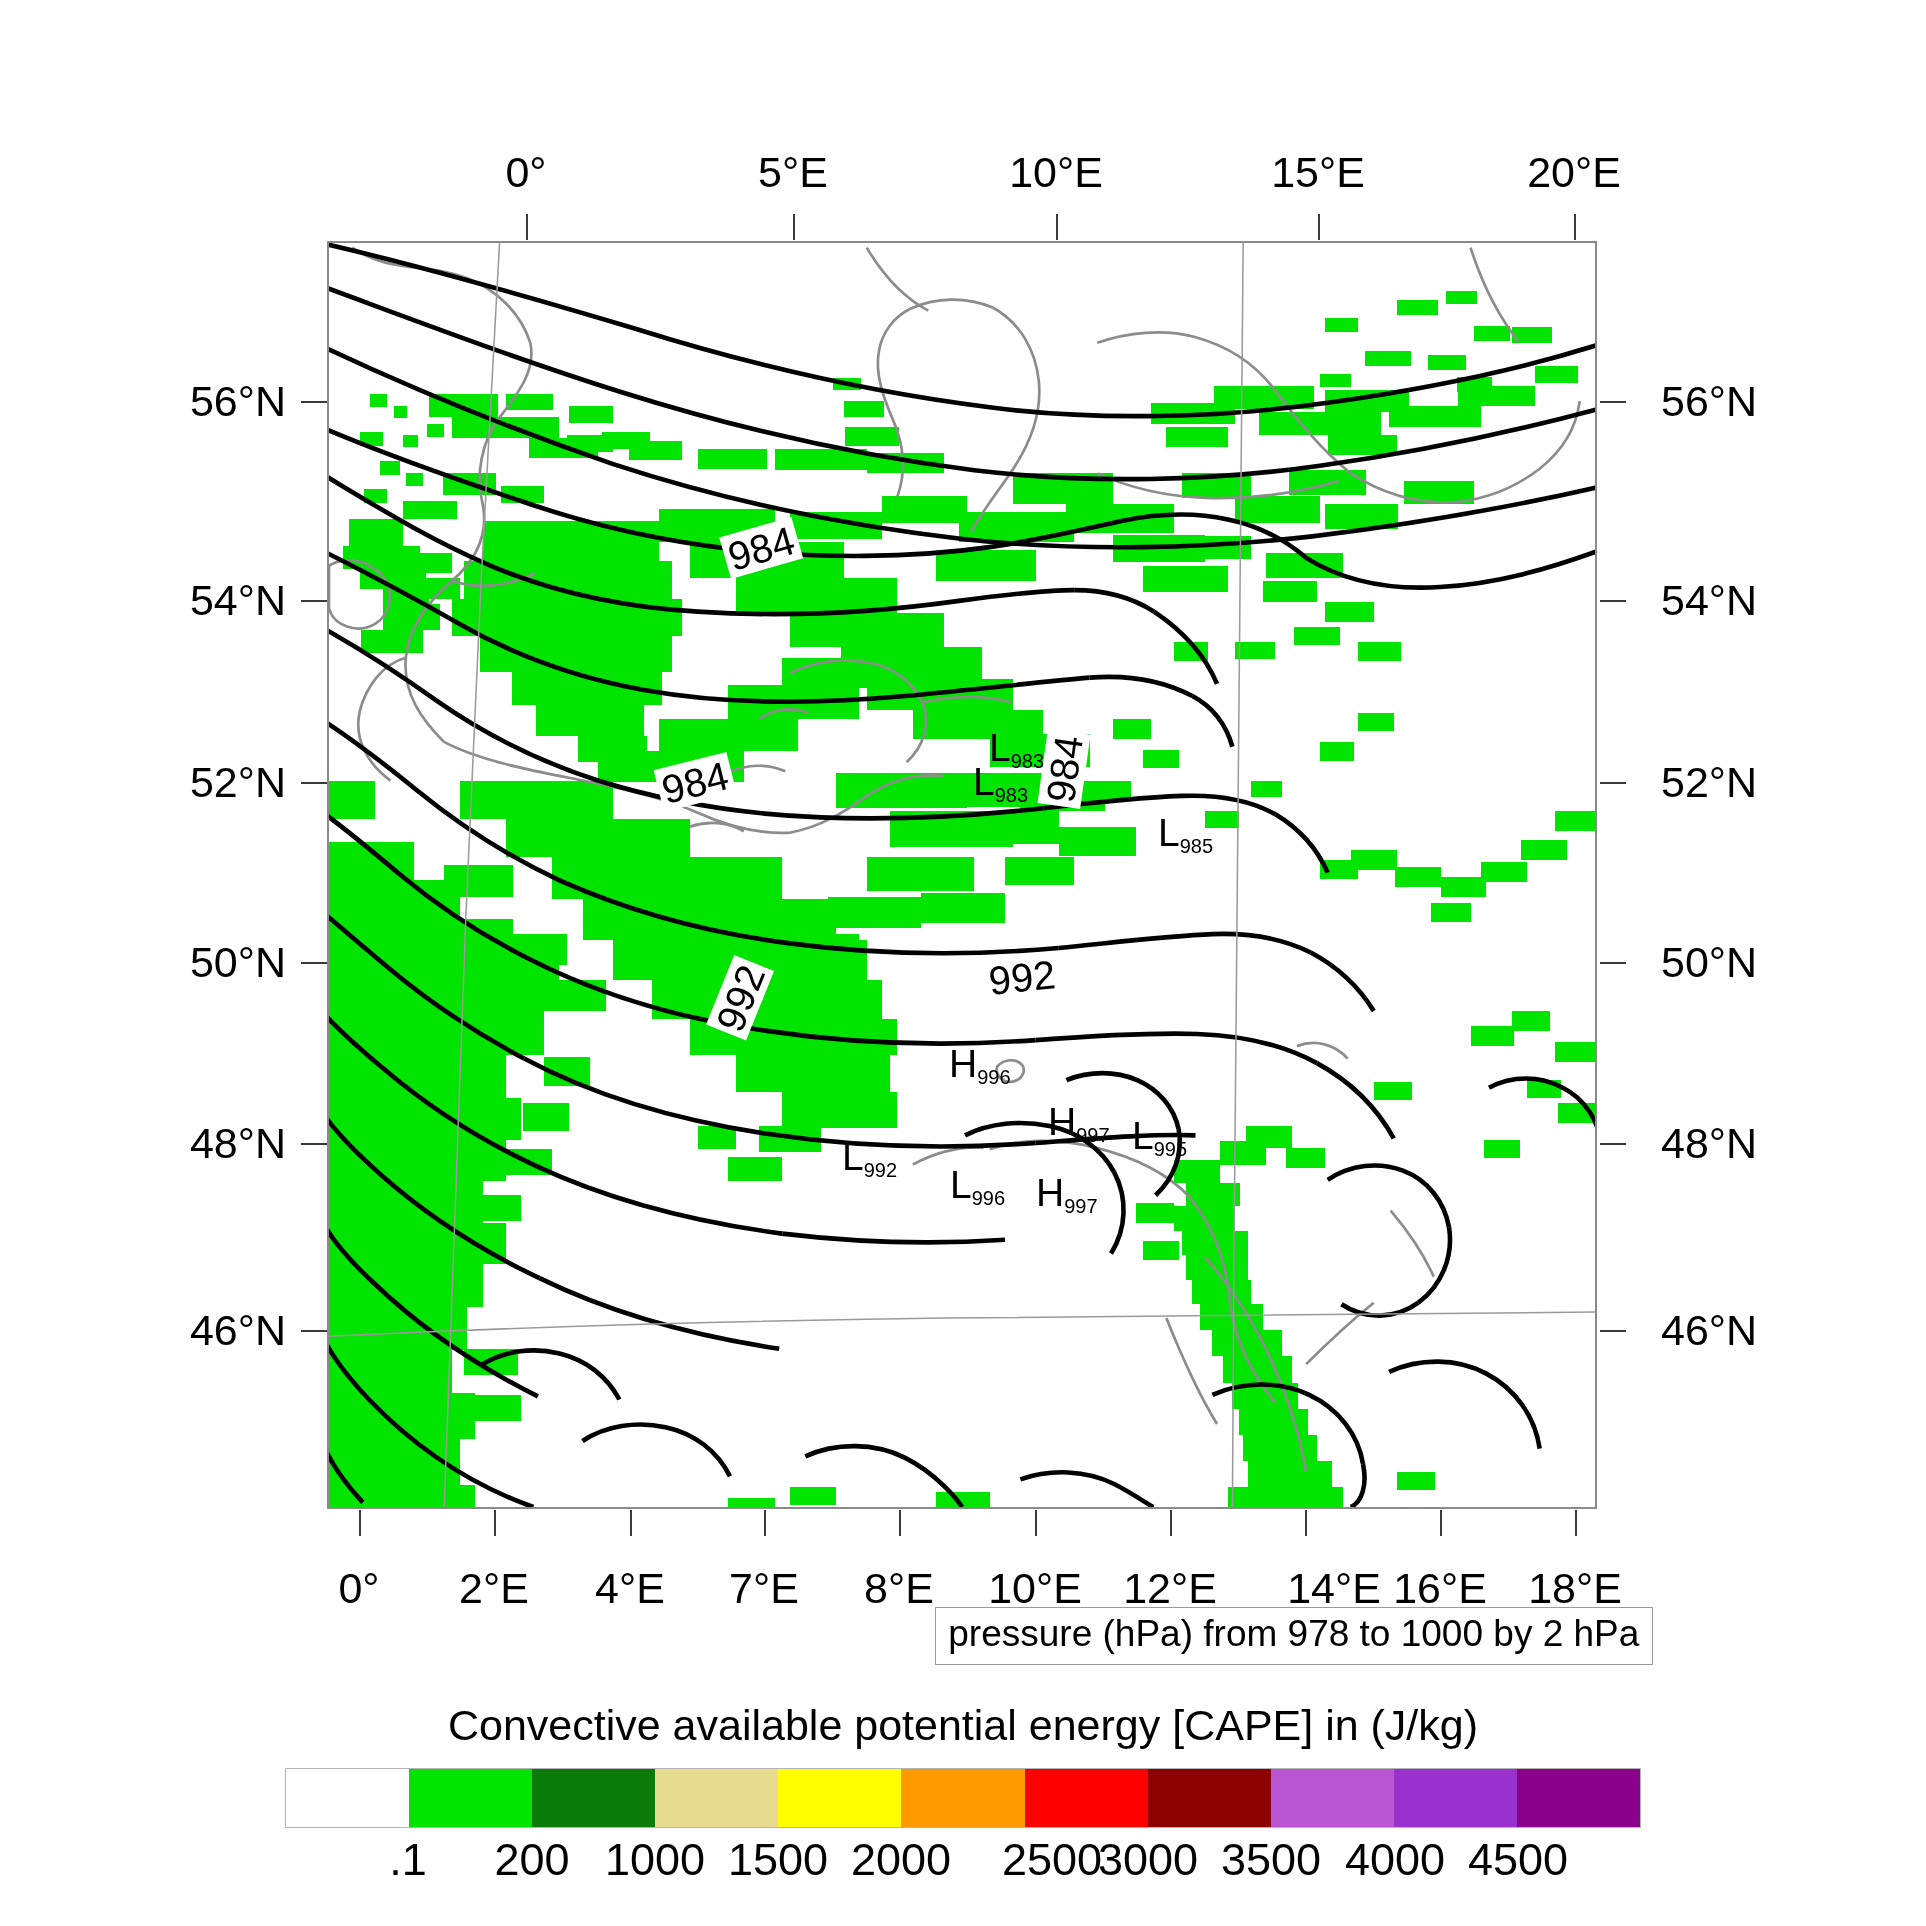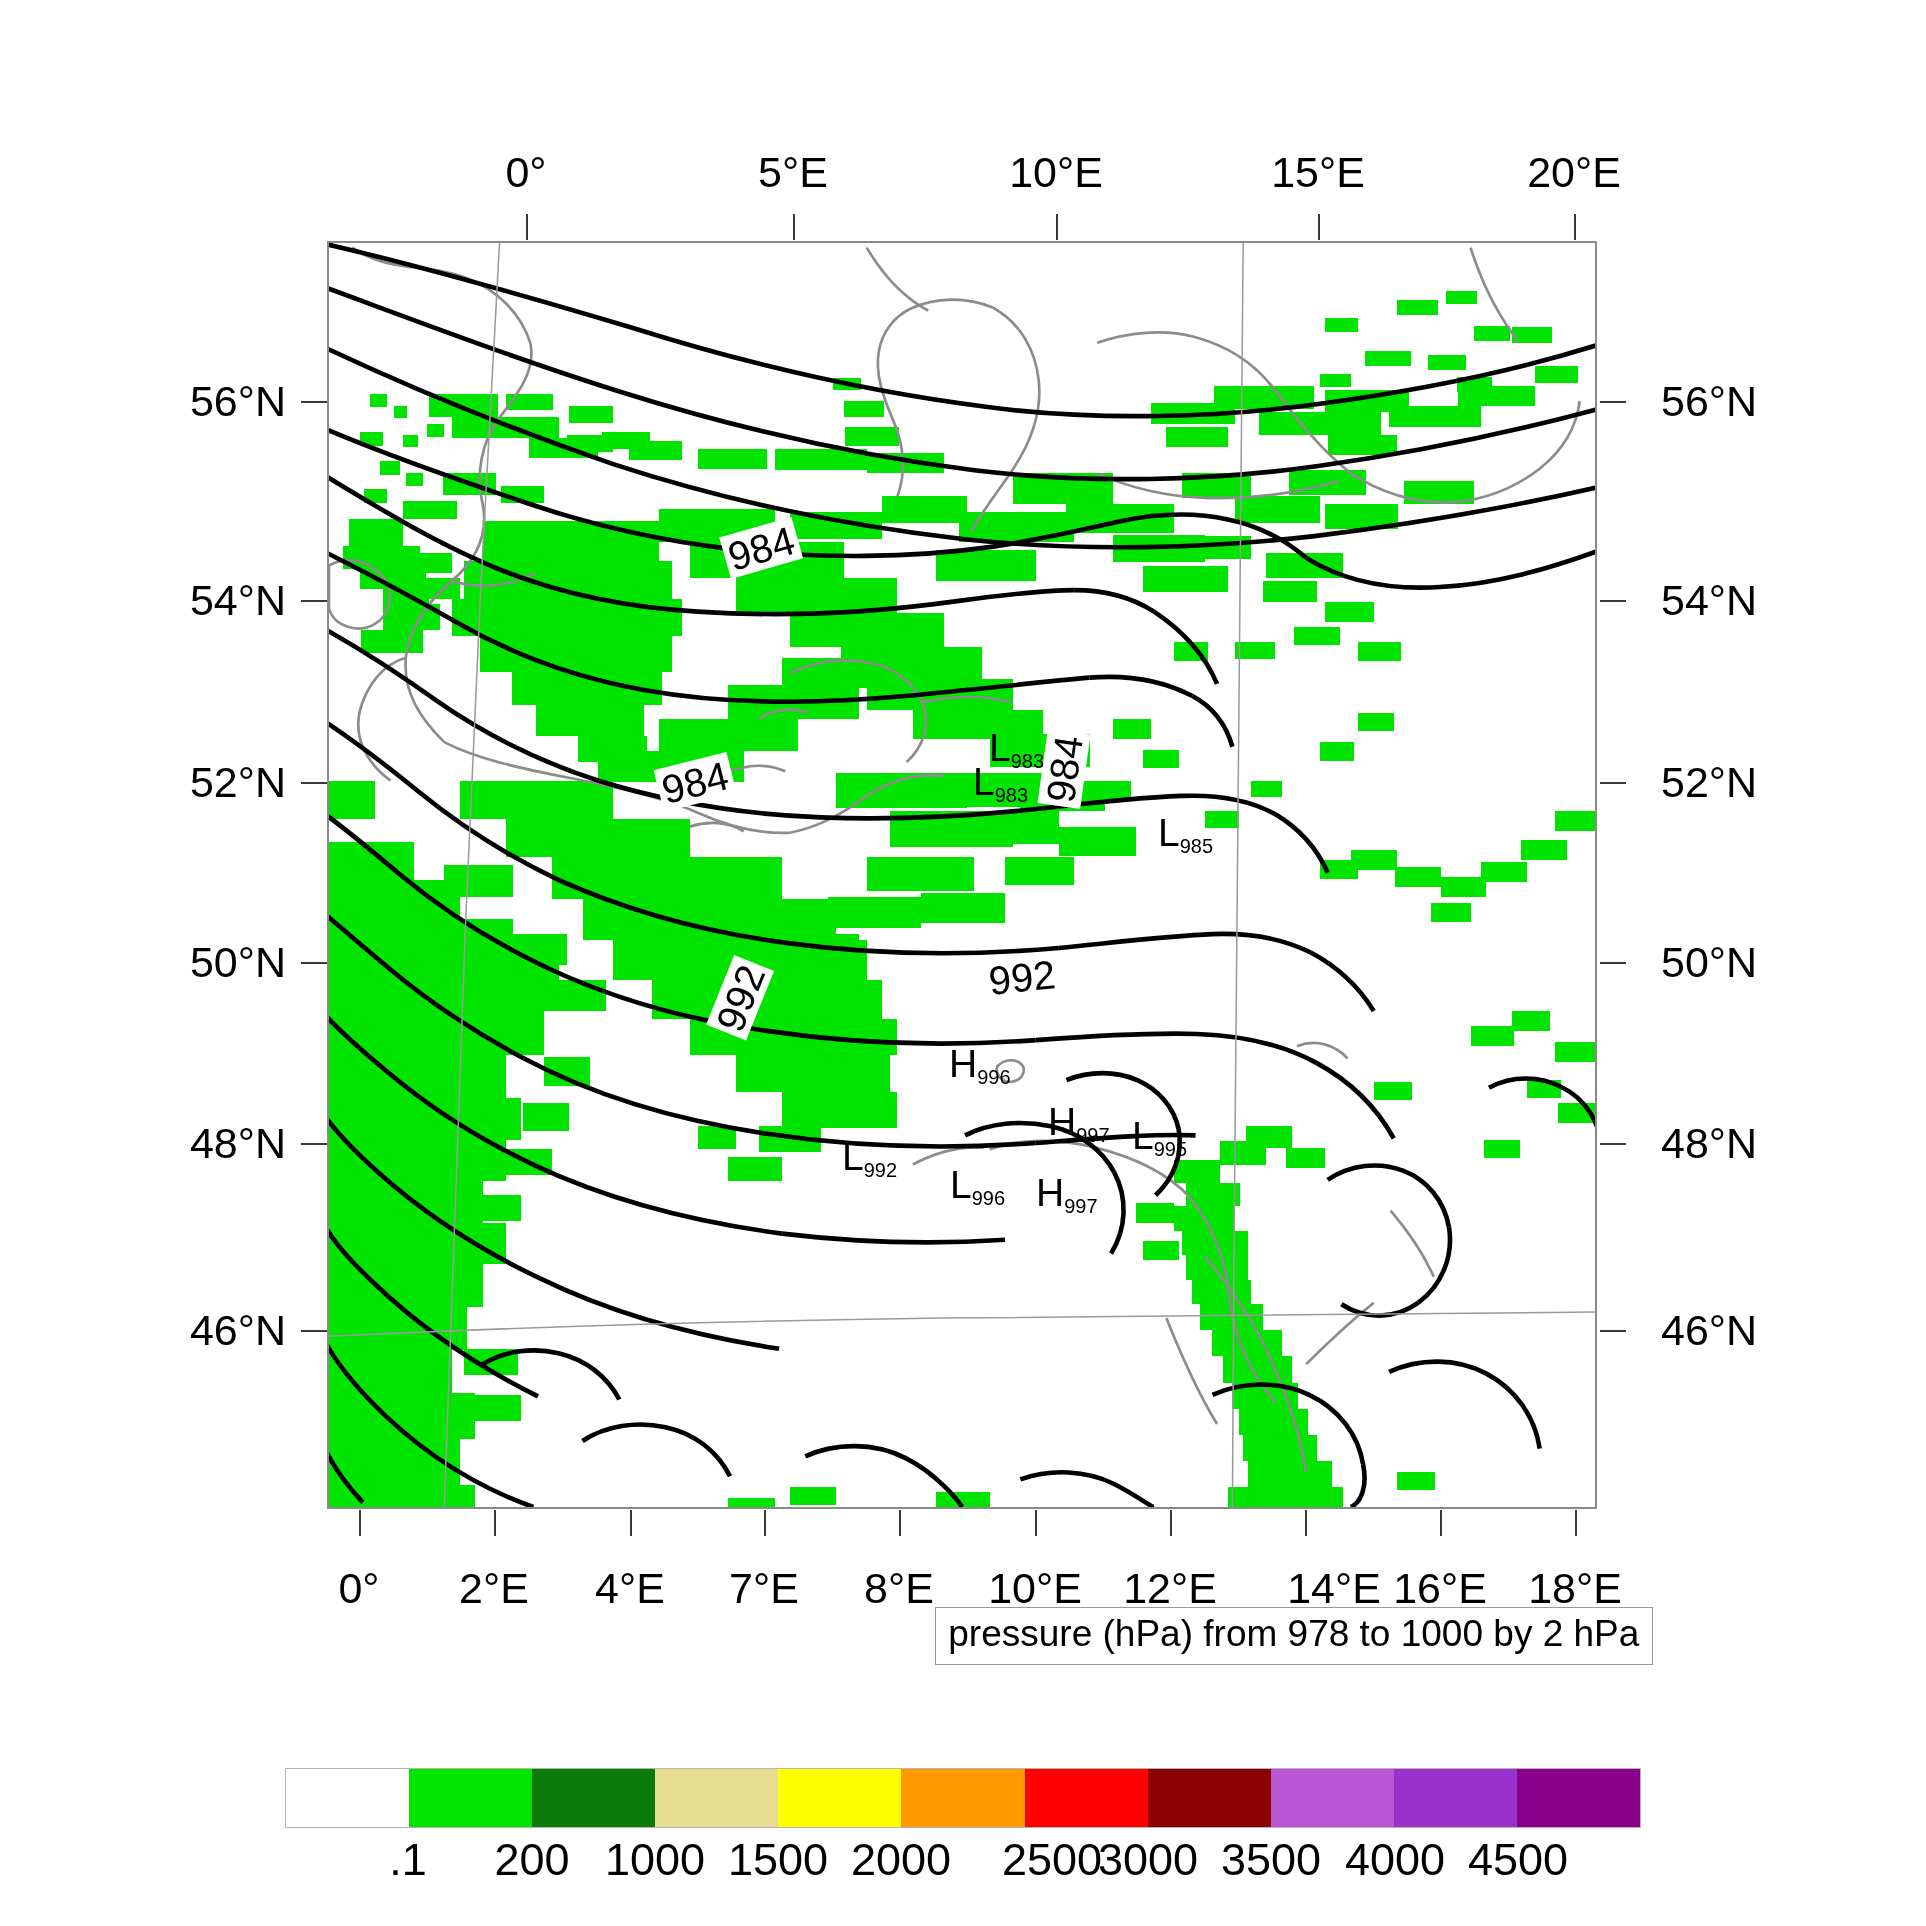--- a/index.html
+++ b/index.html
@@ -484,20 +484,21 @@
     <div class="axlabel right" style="left:1661px;top:401px;">56°N</div>
     <div class="axlabel right" style="left:1661px;top:600px;">54°N</div>
     <div class="axlabel right" style="left:1661px;top:782px;">52°N</div>
     <div class="axlabel right" style="left:1661px;top:962px;">50°N</div>
     <div class="axlabel right" style="left:1661px;top:1143px;">48°N</div>
     <div class="axlabel right" style="left:1661px;top:1330px;">46°N</div>
   </div>
 
   <div id="pressure-note">pressure (hPa) from 978 to 1000 by 2 hPa</div>
 
+  <div id="cbar-title">Convective available potential energy [CAPE] in (J/kg)</div>
 
   <div id="cbar">
     <div style="background:#ffffff;"></div>
     <div style="background:#00e400;"></div>
     <div style="background:#0a7a0a;"></div>
     <div style="background:#e8dc91;"></div>
     <div style="background:#ffff00;"></div>
     <div style="background:#ff9900;"></div>
     <div style="background:#ff0000;"></div>
     <div style="background:#8b0000;"></div>

